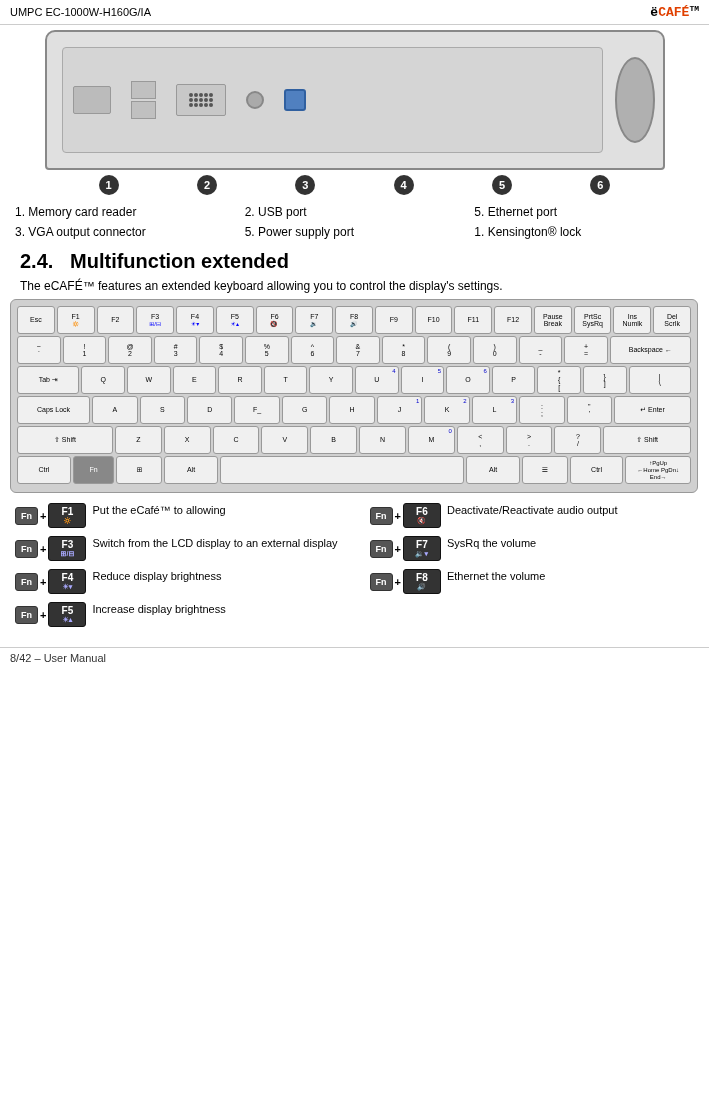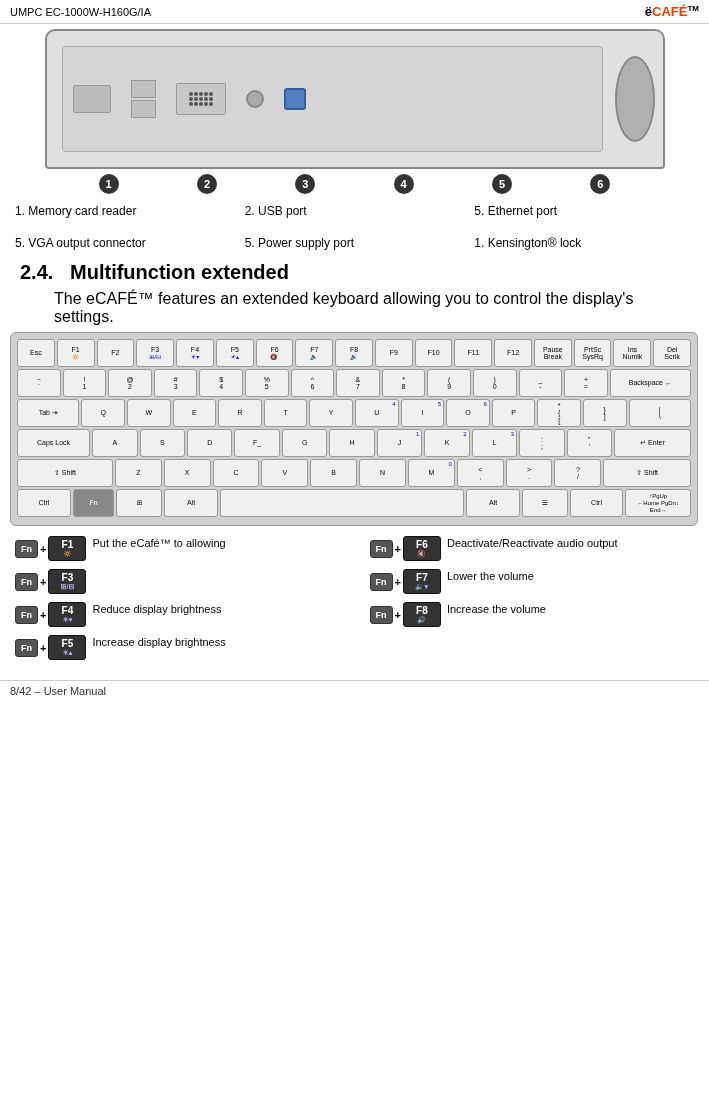--- a/index.html
+++ b/index.html
@@ -27,35 +27,34 @@
       display: flex;
       align-items: center;
       justify-content: center;
       font-size: 11px;
       font-weight: bold;
     }
 
     .port-info {
       display: grid;
       grid-template-columns: 1fr 1fr 1fr;
-      gap: 18px 10px;
+      gap: 6px 10px;
       padding: 5px 15px;
       font-size: 12px;
     }
 
     
     .section-heading {
       font-size: 20px;
       font-weight: bold;
       padding: 6px 20px;
     }
     .section-desc {
       padding: 0 23px 6px 20px;
-      font-size: 16px;
-      margin-left: 34px;
+      font-size: 12px;
     }
 
     
     .keyboard-container {
       padding: 0 10px;
       margin: 0 auto;
     }
     .keyboard {
       background: #d0d0d0;
       border: 1px solid #999;
@@ -194,21 +193,21 @@
       width: 620px;
       padding: 0 15px;
       justify-content: space-around;
     }
   </style>
 </head>
 <body>
 
 <div class="header">
   <span>UMPC EC-1000W-H160G/IA</span>
-  <span style="font-weight:bold;font-size:13px;">
+  <span style="font-weight:bold;font-size:13px;font-family:Liberation Mono, monospace;">
     ë<span style="color:#e04000;">CAFÉ</span><sup style="font-size:8px;">TM</sup>
   </span>
 </div>
 
 <div class="diagram-wrap">
   <div class="device-top-view">
     <div class="device-body">
 
       <div class="slot-card"></div>
 
@@ -264,21 +263,21 @@
     <div style="display:flex;align-items:center;gap:3px;">
       <div class="circle-label">6</div>
     </div>
   </div>
 </div>
 
 <div class="port-info">
   <div>1. Memory card reader</div>
   <div>2. USB port</div>
   <div>5. Ethernet port</div>
-  <div>5. VGA output connector</div>
+  <div>3. VGA output connector</div>
   <div>5. Power supply port</div>
   <div>1. Kensington® lock</div>
 </div>
 
 <div class="section-heading">
   <span>2.4.</span>
   &nbsp;
   <span>Multifunction extended</span>
 </div>
 <div class="section-desc">The eCAFÉ™ features an extended keyboard allowing you to control the display's settings.</div>
@@ -511,32 +510,33 @@
 
     <div class="shortcut-item">
       <div class="shortcut-keys">
         <div class="fn-key">Fn</div>
         <span class="plus-sign">+</span>
         <div class="fx-key">
           <div class="fx-main">F3</div>
           <div class="fx-icon">⊞/⊟</div>
         </div>
       </div>
+      <div class="shortcut-desc">Switch from the LCD display to an external display</div>
     </div>
 
     <div class="shortcut-item">
       <div class="shortcut-keys">
         <div class="fn-key">Fn</div>
         <span class="plus-sign">+</span>
         <div class="fx-key">
           <div class="fx-main">F7</div>
           <div class="fx-icon">🔉▾</div>
         </div>
       </div>
-      <div class="shortcut-desc">Lower the volume</div>
+      <div class="shortcut-desc">SysRq the volume</div>
     </div>
 
     <div class="shortcut-item">
       <div class="shortcut-keys">
         <div class="fn-key">Fn</div>
         <span class="plus-sign">+</span>
         <div class="fx-key">
           <div class="fx-main">F4</div>
           <div class="fx-icon">☀▾</div>
         </div>
@@ -546,21 +546,21 @@
 
     <div class="shortcut-item">
       <div class="shortcut-keys">
         <div class="fn-key">Fn</div>
         <span class="plus-sign">+</span>
         <div class="fx-key">
           <div class="fx-main">F8</div>
           <div class="fx-icon">🔊</div>
         </div>
       </div>
-      <div class="shortcut-desc">Increase the volume</div>
+      <div class="shortcut-desc">Ethernet the volume</div>
     </div>
 
     <div class="shortcut-item">
       <div class="shortcut-keys">
         <div class="fn-key">Fn</div>
         <span class="plus-sign">+</span>
         <div class="fx-key">
           <div class="fx-main">F5</div>
           <div class="fx-icon">☀▴</div>
         </div>

